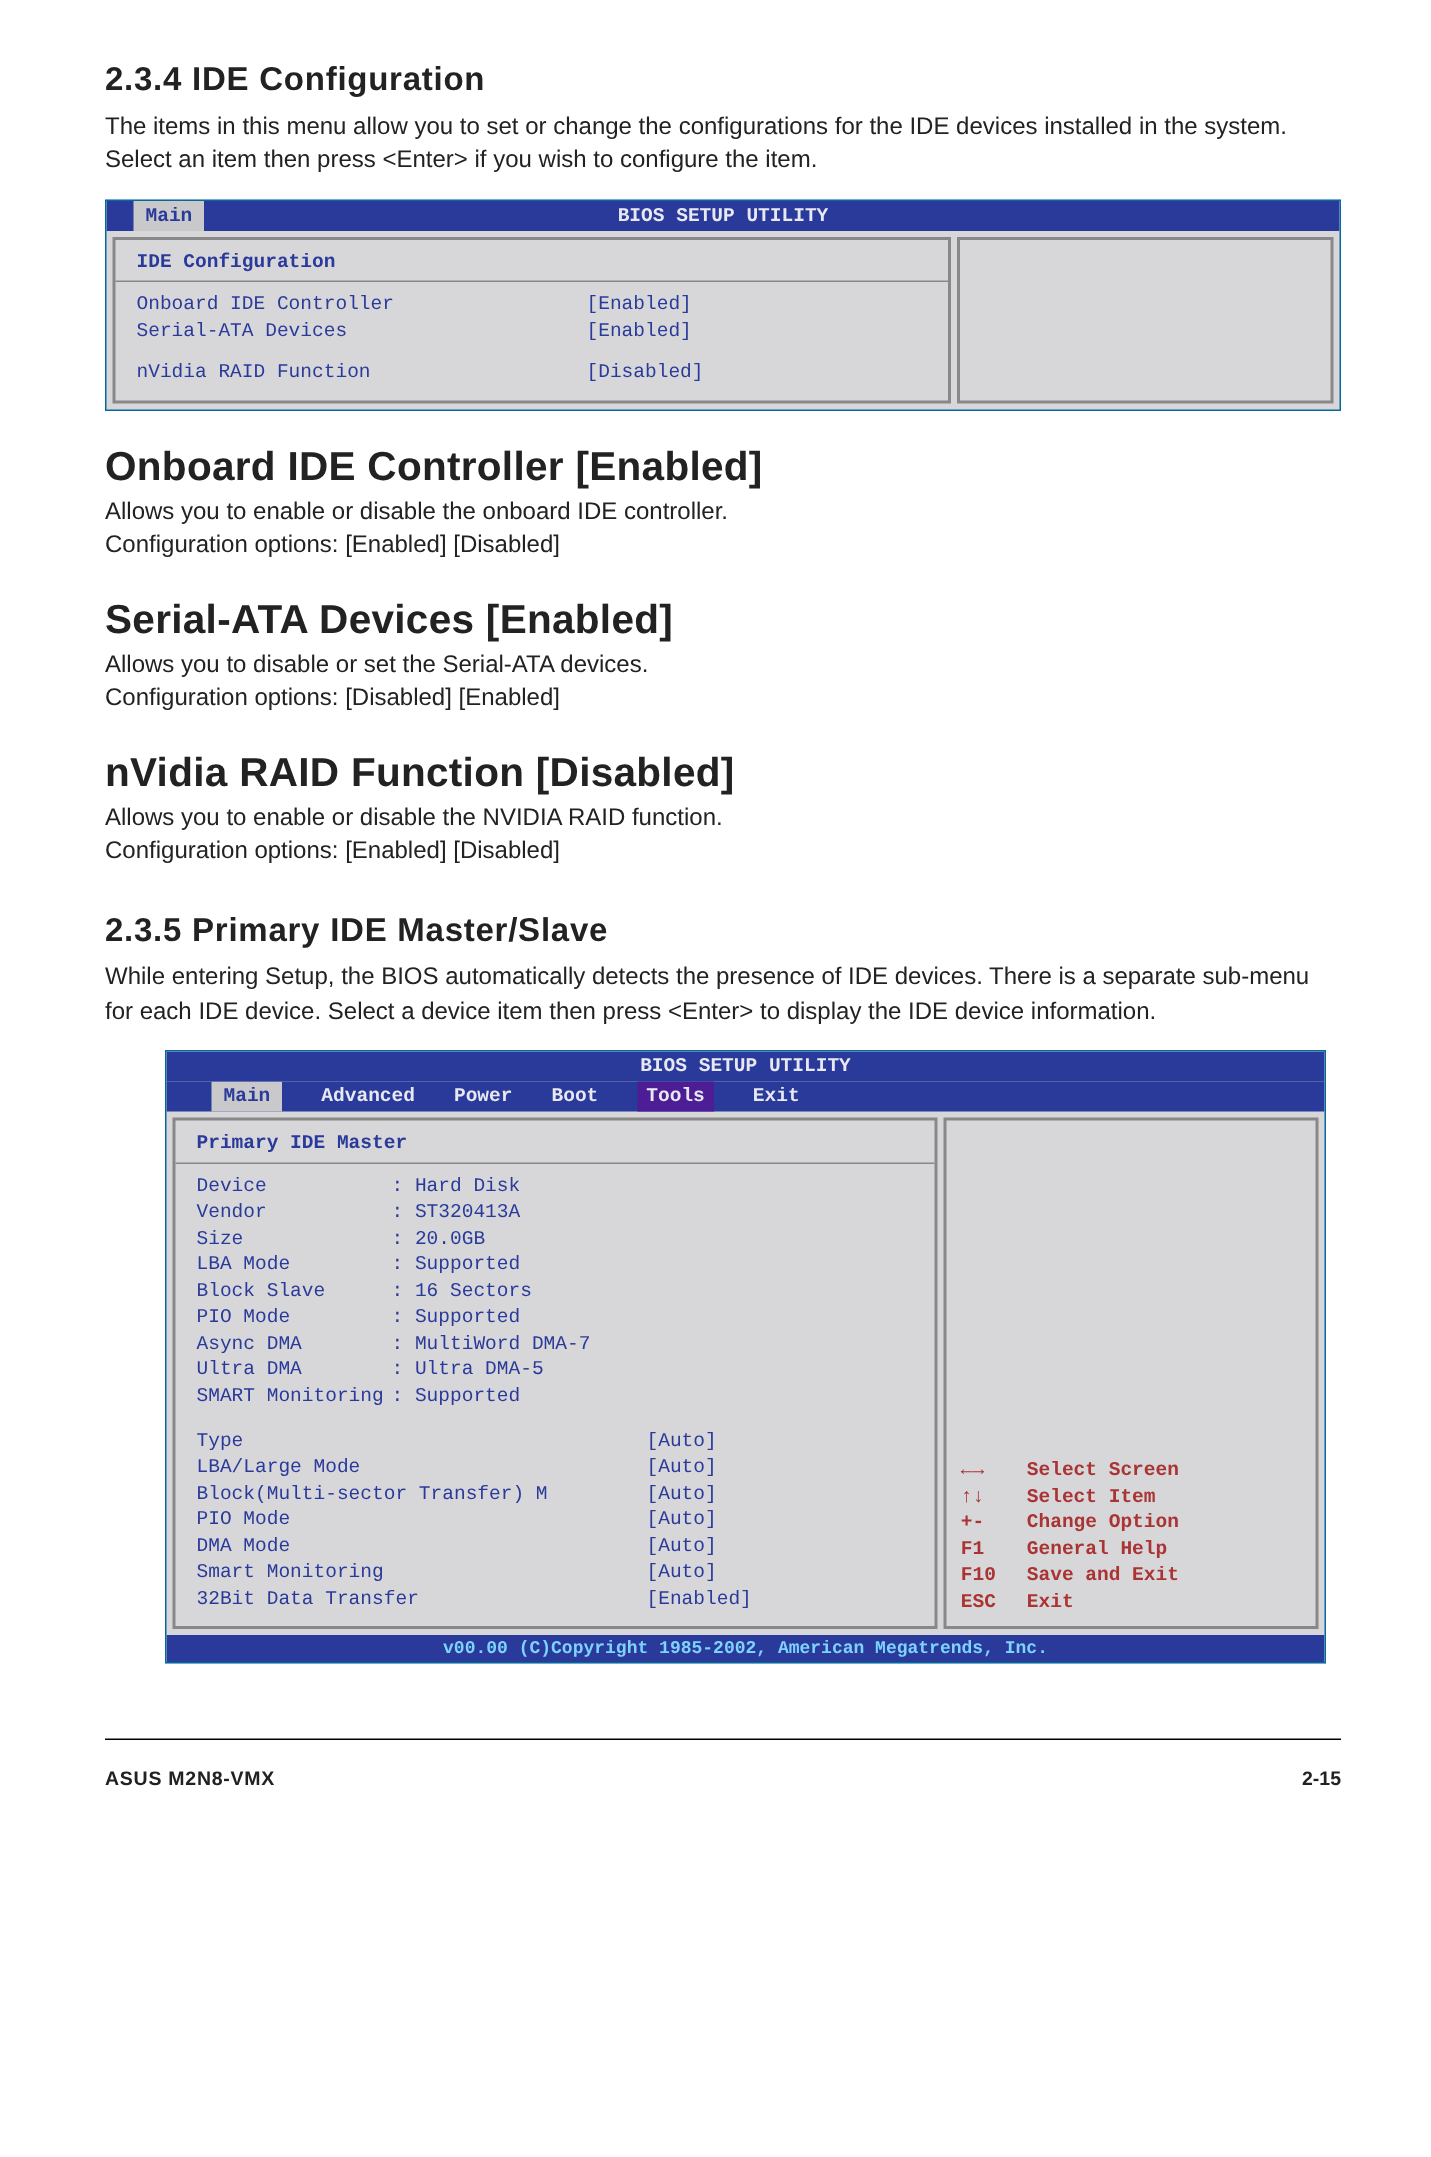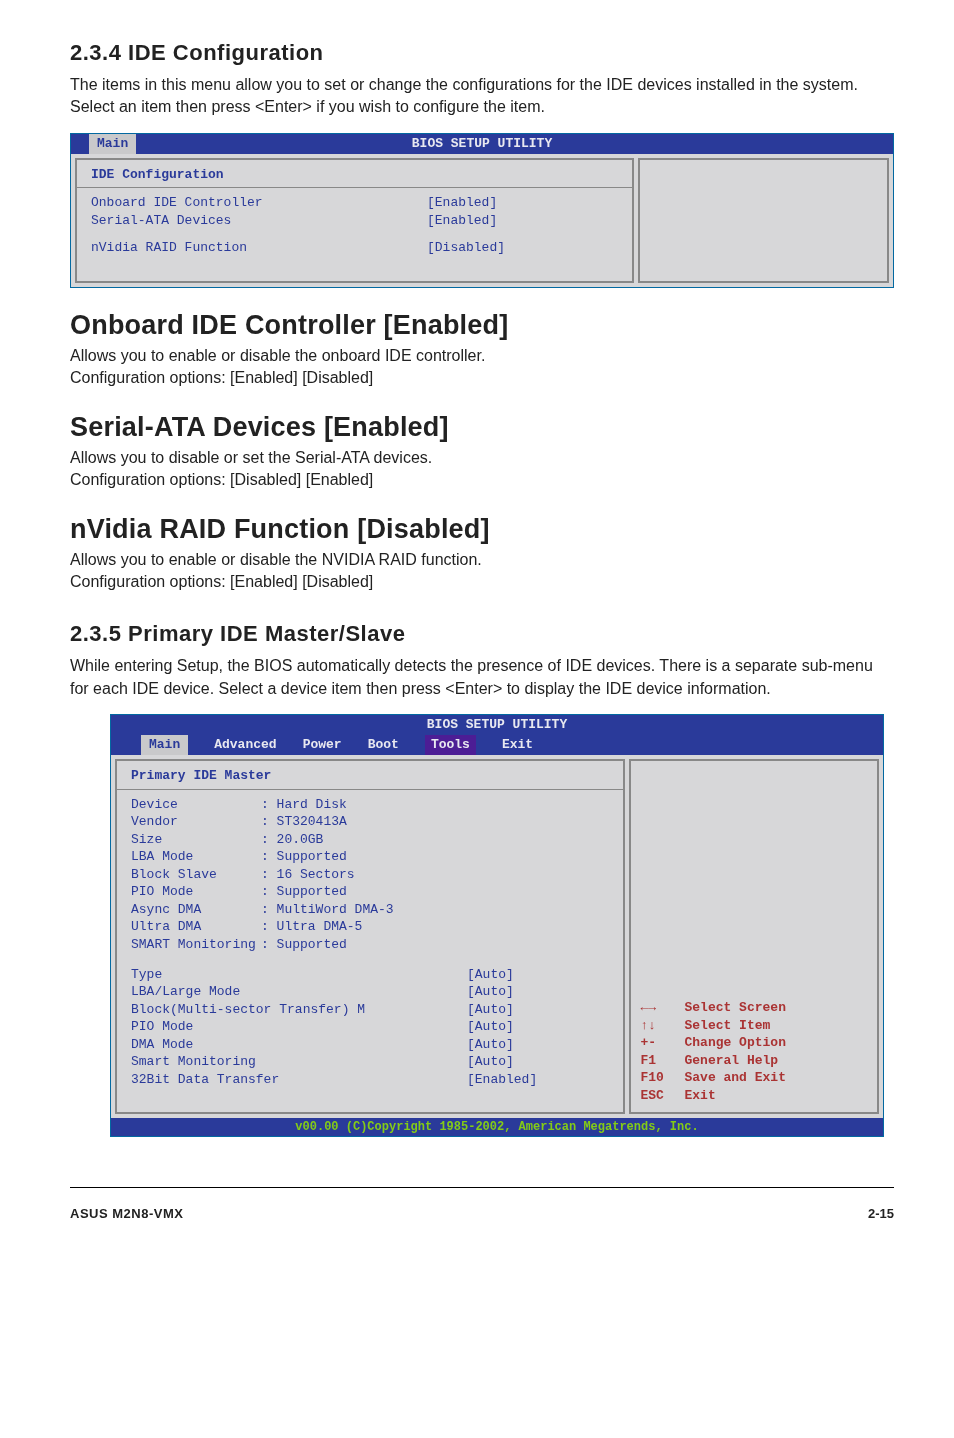--- a/index.html
+++ b/index.html
@@ -87,21 +87,21 @@
     padding: 0 6px;
   }
   .bios-body {
     display: flex;
   }
   .bios-left {
     flex: 0 0 66%;
     border: 2px solid #888;
     margin: 4px;
     background: #d7d7d9;
-    padding: 6px 14px 24px 14px;
+    padding: 6px 14px 10px 14px;
     font-family: "Courier New", monospace;
     font-size: 13px;
     color: #2a3a9a;
     line-height: 1.35;
     box-sizing: border-box;
   }
   .bios-right {
     flex: 1;
     border: 2px solid #888;
     margin: 4px 4px 4px 0;
@@ -113,27 +113,26 @@
     line-height: 1.35;
     box-sizing: border-box;
   }
   .bios-section-title {
     font-weight: bold;
     margin-bottom: 4px;
     color: #2a3a9a;
   }
   .bios-row {
     display: flex;
-    gap: 36px;
   }
   .bios-row .k { width: 300px; }
   .bios-row .v { }
   .bios-footer {
     background: #2a3a9a;
-    color: #84cc16;
+    color: #7dd3fc;
     font-family: "Courier New", monospace;
     font-weight: bold;
     font-size: 12px;
     text-align: center;
     height: 18px;
     line-height: 18px;
   }
   .small-left { width: 230px; display:inline-block; }
   .page-footer {
     border-top: 1px solid #000;
@@ -216,21 +215,21 @@
     <div class="bios-body">
       <div class="bios-left">
         <div class="bios-section-title">Primary IDE Master</div>
         <div style="border-top:1px solid #888; margin:2px -14px 6px -14px;"></div>
         <div><span class="small-left" style="width:130px;display:inline-block">Device</span><span>: Hard Disk</span></div>
         <div><span class="small-left" style="width:130px;display:inline-block">Vendor</span><span>: ST320413A</span></div>
         <div><span class="small-left" style="width:130px;display:inline-block">Size</span><span>: 20.0GB</span></div>
         <div><span class="small-left" style="width:130px;display:inline-block">LBA Mode</span><span>: Supported</span></div>
         <div><span class="small-left" style="width:130px;display:inline-block">Block Slave</span><span>: 16 Sectors</span></div>
         <div><span class="small-left" style="width:130px;display:inline-block">PIO Mode</span><span>: Supported</span></div>
-        <div><span class="small-left" style="width:130px;display:inline-block">Async DMA</span><span>: MultiWord DMA-3</span></div>
+        <div><span class="small-left" style="width:130px;display:inline-block">Async DMA</span><span>: MultiWord DMA-7</span></div>
         <div><span class="small-left" style="width:130px;display:inline-block">Ultra DMA</span><span>: Ultra DMA-5</span></div>
         <div><span class="small-left" style="width:130px;display:inline-block">SMART Monitoring</span><span>: Supported</span></div>
         <div style="height:12px;"></div>
         <div class="bios-row">
             <span class="k">Type</span>
             <span class="v">[Auto]</span>
           </div>
         <div class="bios-row">
             <span class="k">LBA/Large Mode</span>
             <span class="v">[Auto]</span>

